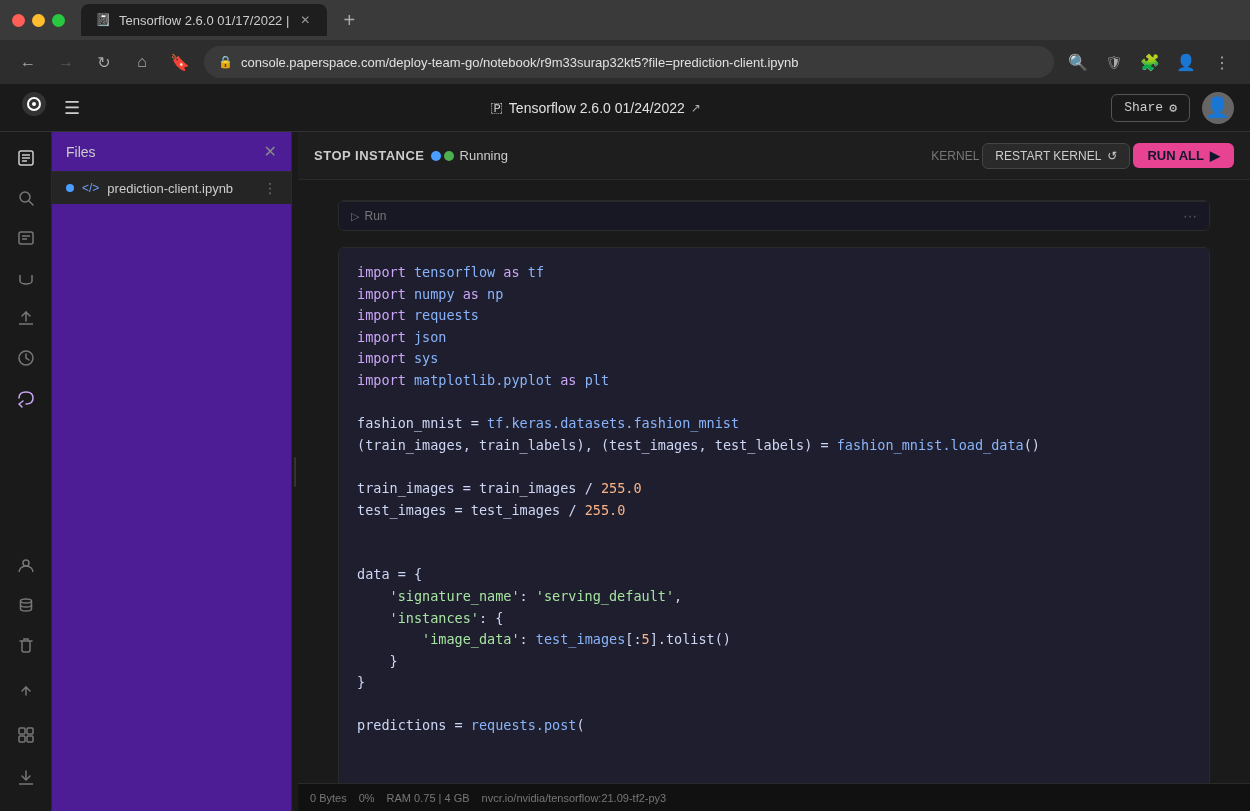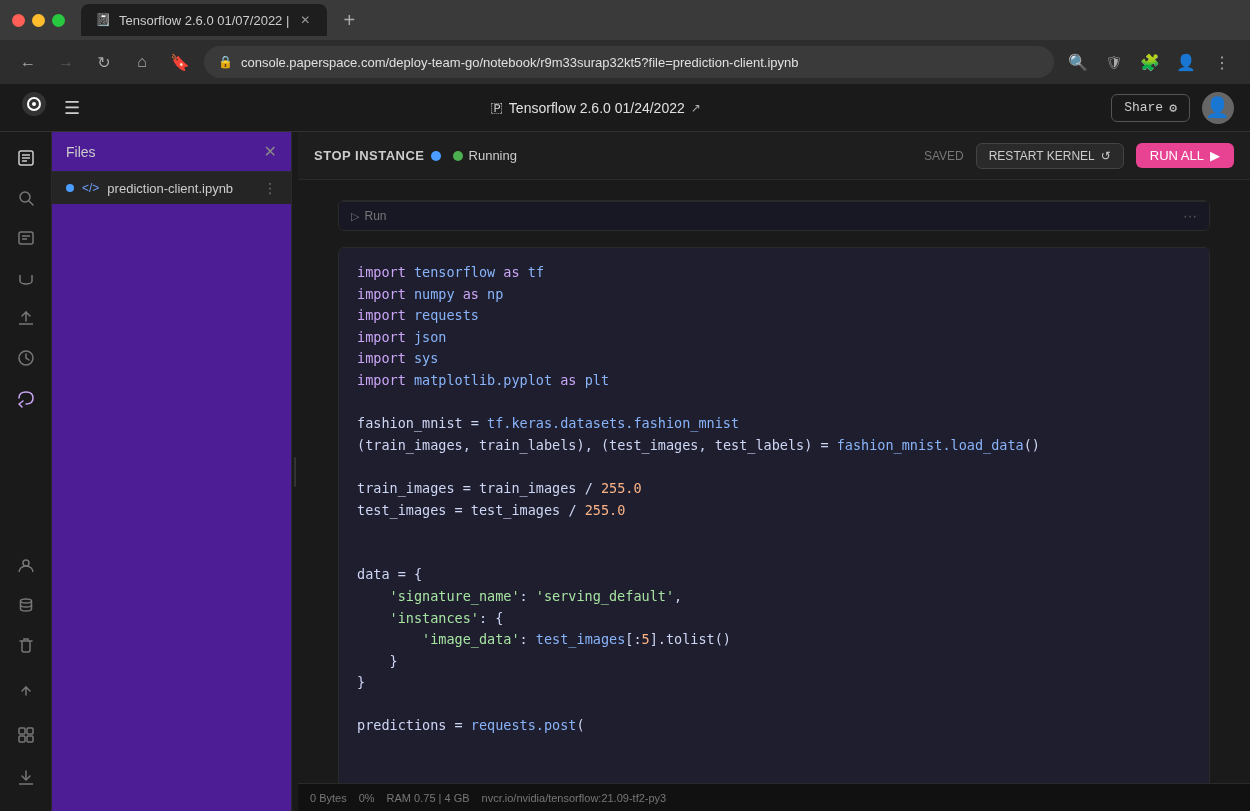--- a/index.html
+++ b/index.html
@@ -140,21 +140,21 @@
     .file-more { color: #777; cursor: pointer; font-size: 14px; }
 
     
     .notebook-area {
       flex: 1; background: #1a1a1a; display: flex; flex-direction: column; overflow: hidden;
     }
 
     
     .notebook-toolbar {
       display: flex; align-items: center; padding: 8px 16px;
-      border-bottom: 1px solid #2a2a2a; gap: 12px; background: #1e1e1e;
+      border-bottom: 1px solid #2a2a2a; gap: 3px; background: #1e1e1e;
       height: 48px;
     }
     .stop-instance-btn {
       display: flex; align-items: center; gap: 6px;
       background: transparent; border: none; color: #ccc; font-size: 13px;
       cursor: pointer; font-weight: 600; letter-spacing: 0.5px;
       text-transform: uppercase;
     }
     .stop-dot { width: 10px; height: 10px; border-radius: 50%; background: #4a9eff; }
     .running-badge {
@@ -165,21 +165,21 @@
     .toolbar-spacer { flex: 1; }
     .saved-label { font-size: 12px; color: #777; }
     .restart-kernel-btn {
       display: flex; align-items: center; gap: 6px;
       background: #2a2a2a; border: 1px solid #444; border-radius: 6px;
       padding: 5px 12px; color: #ccc; font-size: 12px; cursor: pointer;
     }
     .run-all-btn {
       display: flex; align-items: center; gap: 6px;
       background: #e84393; border: none; border-radius: 6px;
-      padding: 5px 14px; color: #ffffff; font-size: 13px; font-weight: 400; cursor: pointer;
+      padding: 5px 14px; color: #0f172a; font-size: 13px; font-weight: 700; cursor: pointer;
     }
 
     
     .notebook-content {
       flex: 1; overflow-y: auto; padding: 20px 40px;
       background: #1a1a1a;
     }
 
     
     .cell {
@@ -246,21 +246,21 @@
 <div class="browser-chrome">
 
   <div class="tab-bar">
     <div class="traffic-lights">
       <div class="traffic-light tl-red"></div>
       <div class="traffic-light tl-yellow"></div>
       <div class="traffic-light tl-green"></div>
     </div>
     <div class="tab">
       <span class="tab-favicon" style="font-size:13px;">📓</span>
-      <span>Tensorflow 2.6.0 01/07/2022 |</span>
+      <span>Tensorflow 2.6.0 01/17/2022 |</span>
       <span class="tab-close">✕</span>
     </div>
     <div class="tab-add">+</div>
   </div>
 
   <div class="address-bar">
     <div class="nav-btn">←</div>
     <div class="nav-btn" style="color:#555;">→</div>
     <div class="nav-btn">↻</div>
     <div class="nav-btn">⌂</div>
@@ -426,21 +426,21 @@
       <div class="notebook-toolbar">
         <button class="stop-instance-btn">
           <span>STOP INSTANCE</span>
           <div class="stop-dot"></div>
         </button>
         <div class="running-badge">
           <div class="running-dot"></div>
           <span>Running</span>
         </div>
         <div class="toolbar-spacer"></div>
-        <span class="saved-label">SAVED</span>
+        <span class="saved-label">KERNEL</span>
         <button class="restart-kernel-btn">
           <span>RESTART KERNEL</span>
           <span>↺</span>
         </button>
         <button class="run-all-btn">
           <span>RUN ALL</span>
           <span>▶</span>
         </button>
       </div>
 

